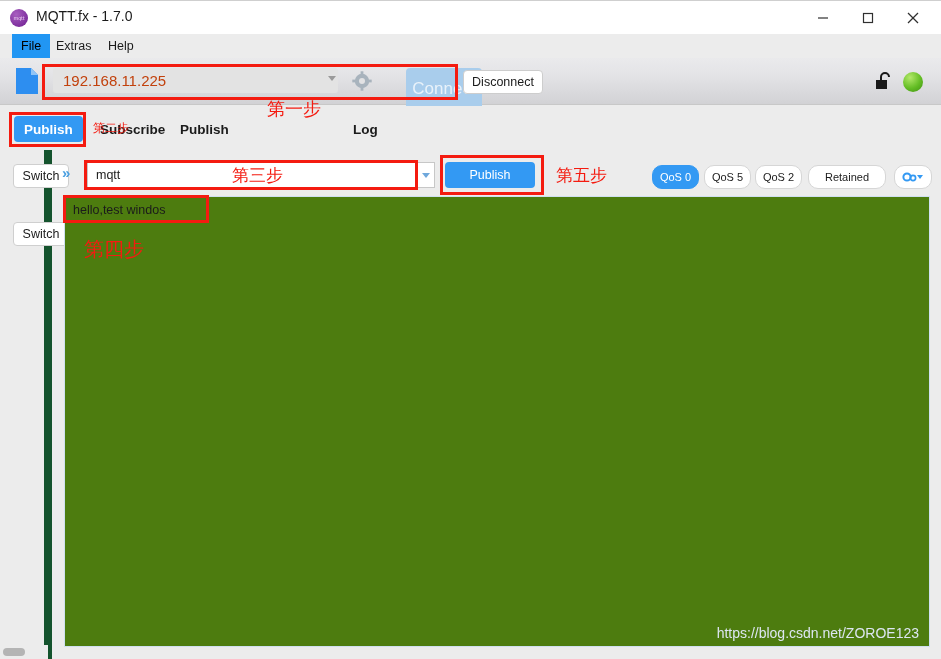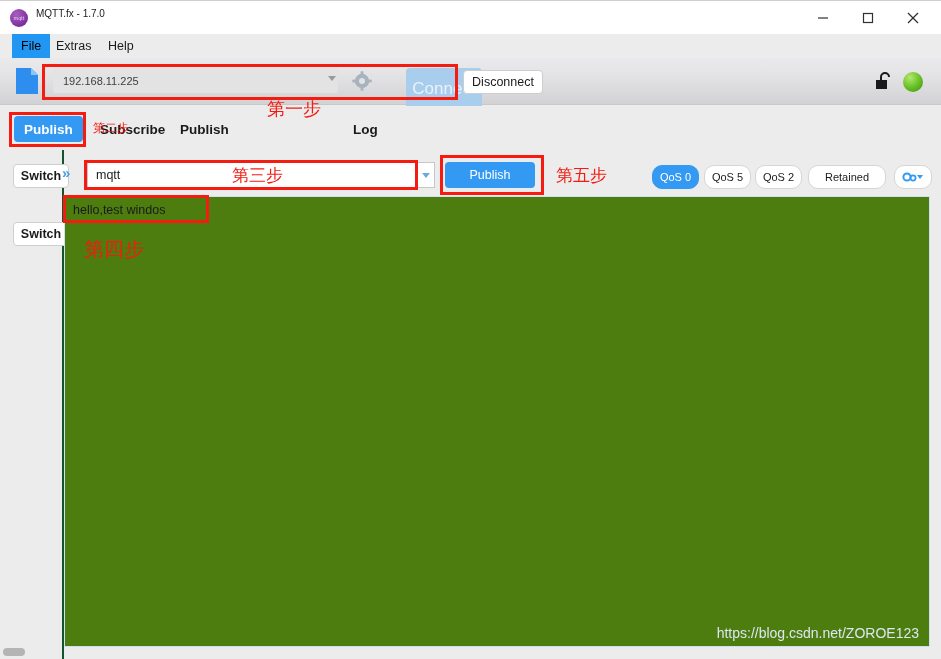--- a/index.html
+++ b/index.html
@@ -28,21 +28,21 @@
     width: 18px; height: 18px; border-radius: 50%;
     background: radial-gradient(circle at 35% 30%, #a85fc0 0%, #7e2f9e 70%, #6a2087 100%);
     display: flex; align-items: center; justify-content: center;
   }
   .title-icon span {
     font-size: 5px; color: #efd7f5; letter-spacing: -0.3px;
     font-family: "DejaVu Sans", sans-serif;
   }
   .title-text {
     position: absolute; left: 36px; top: 7px;
-    font-size: 10px; color: #1a1a1a;
+    font-size: 14px; color: #1a1a1a;
   }
   .win-btn {
     position: absolute; top: 0; width: 45px; height: 33px;
     display: flex; align-items: center; justify-content: center;
     color: #303030;
   }
   .win-min { right: 96px; }
   .win-max { right: 51px; }
   .win-close { right: 6px; }
   .win-btn svg { display: block; }
@@ -67,21 +67,21 @@
     background: linear-gradient(to bottom, #eaeaec 0%, #e4e4e7 35%, #d2d2d5 100%);
     border-bottom: 1px solid #c8c8c8;
   }
   .doc-icon {
     position: absolute; left: 16px; top: 10px; width: 22px; height: 26px;
   }
   .broker-field {
     position: absolute; left: 53px; top: 10px; width: 285px; height: 25px;
     background: #e3e3e3; border-radius: 3px;
     display: flex; align-items: center; padding-left: 10px;
-    font-size: 11px; color: #404040;
+    font-size: 15px; color: #c2410c;
   }
   .broker-caret {
     position: absolute; left: 328px; top: 18px;
     width: 0; height: 0;
     border-left: 4px solid transparent; border-right: 4px solid transparent;
     border-top: 5px solid #9a9a9a;
   }
   .gear-conn {
     position: absolute; left: 352px; top: 13px; width: 20px; height: 20px;
   }
@@ -115,24 +115,23 @@
   }
   .tab.active { background: #3399f3; color: #ffffff; border-radius: 4px; }
   .tab-publish { left: 14px; }
   .tab-subscribe { left: 90px; }
   .tab-scripts { left: 170px; }
   .tab-broker { left: 233px; }
   .tab-log { left: 343px; }
 
   
   .left-panel {
-    position: absolute; left: 0; top: 150px; width: 64px; height: 509px;
-    background: #ececec;
-    border-right: 2px solid #14532d;
-    font-weight: bold;
+    position: absolute; left: 0; top: 150px; width: 52px; height: 509px;
+    background: #ececec;
+    border-right: 8px solid #14532d;
   }
   .switch-btn {
     position: absolute; left: 13px; width: 56px; height: 24px;
     background: #ffffff; border: 1px solid #cfcfcf; border-radius: 4px;
     display: flex; align-items: center; justify-content: center;
     font-size: 12.5px; color: #1b1b1b; overflow: hidden;
   }
   .switch-1 { top: 14px; }
   .switch-2 { top: 72px; }
   .hsb-track {

